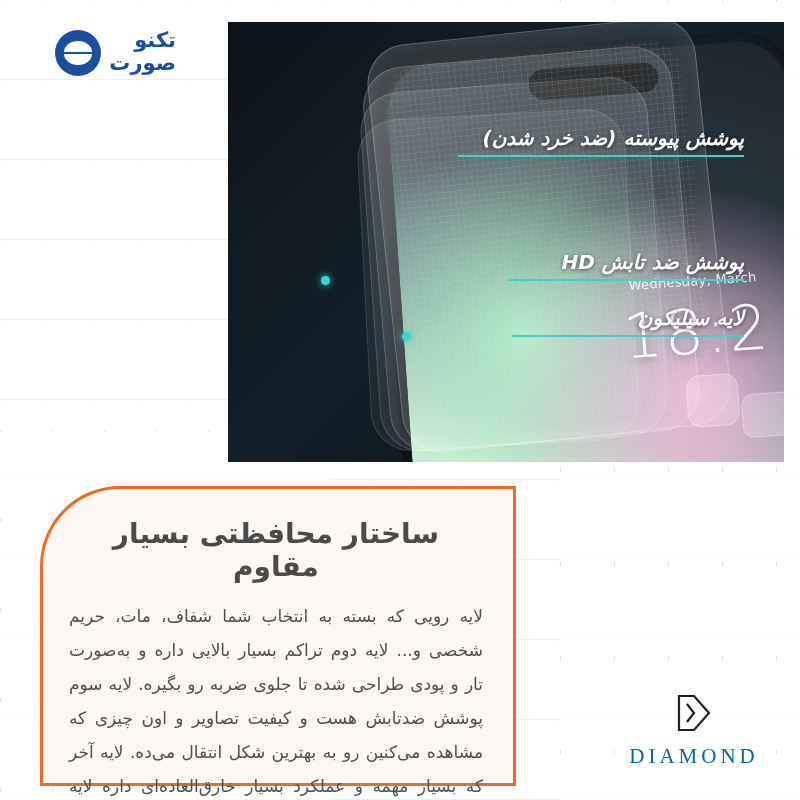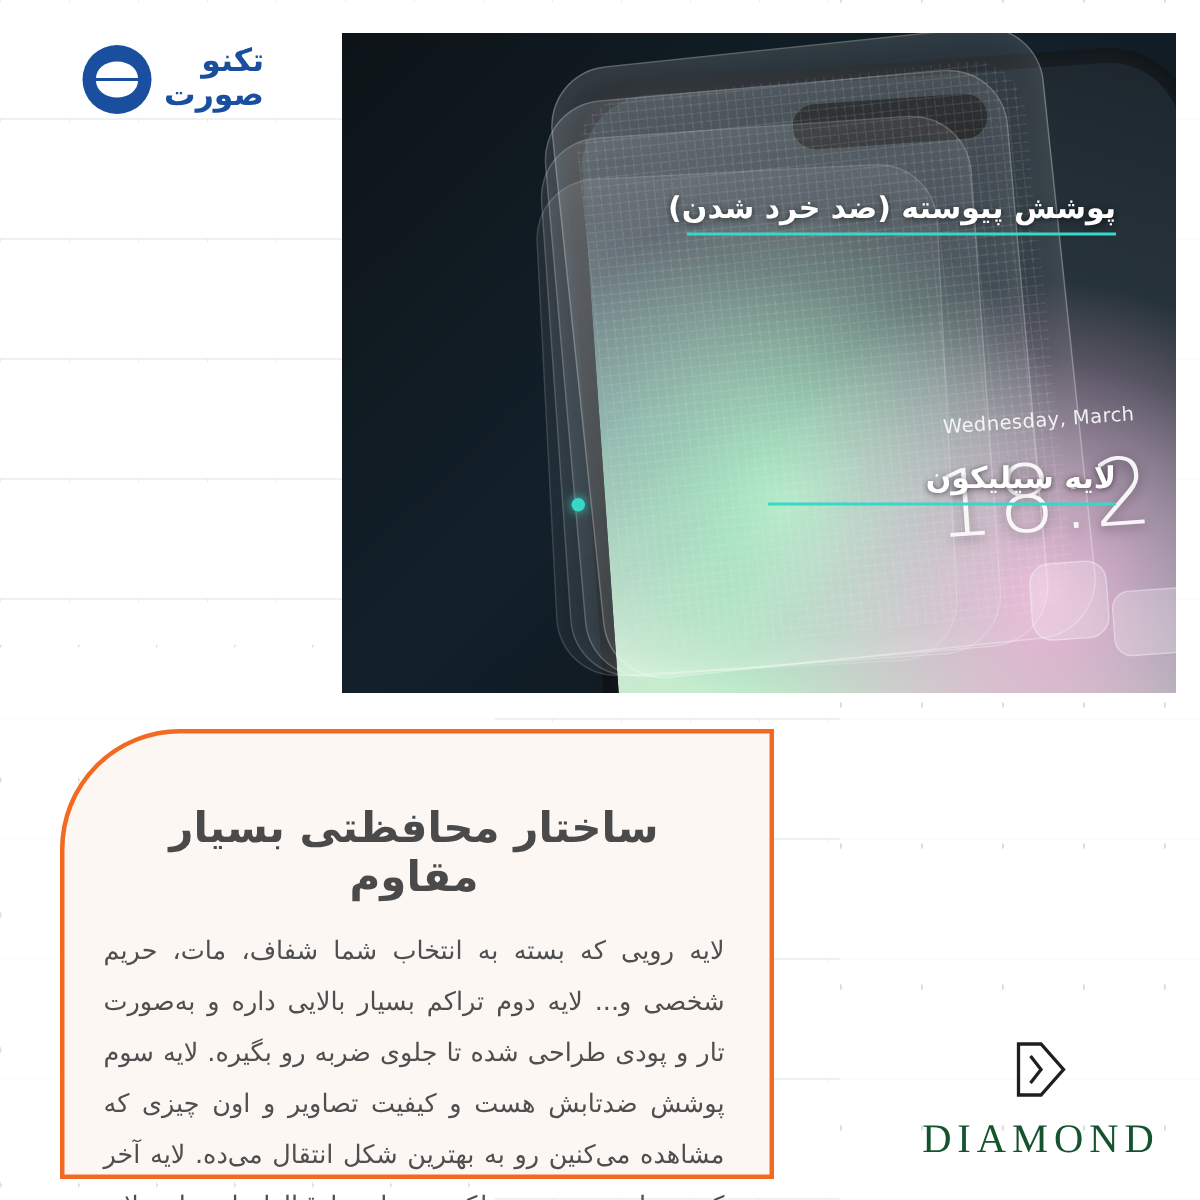--- a/index.html
+++ b/index.html
@@ -189,20 +189,21 @@
     position: absolute;
     right: 40px;
     text-align: right;
     color: #ffffff;
     font-size: 20px;
     font-weight: bold;
     direction: rtl;
     white-space: nowrap;
     padding-bottom: 7px;
     text-shadow: 0 1px 4px rgba(0,0,0,.6);
+    font-style: italic;
   }
   .callout::after {
     content: "";
     position: absolute;
     right: 0; bottom: 0;
     height: 2px;
     background: #38d8c8;
     width: 290px;
   }
   .callout .dot {
@@ -236,21 +237,21 @@
     z-index: 4;
     padding: 22px 30px 18px 26px;
     direction: rtl;
   }
   .card-title {
     color: #4a4a4a;
     font-size: 28px;
     font-weight: bold;
     text-align: center;
     letter-spacing: 1px;
-    margin: 24px 0 16px 0;
+    margin: 6px 0 16px 0;
   }
   .card-body {
     color: #4f4f4f;
     font-size: 17px;
     line-height: 2.0;
     text-align: justify;
     text-align-last: center;
     letter-spacing: .2px;
   }
 
@@ -263,24 +264,24 @@
     text-align: center;
     color: #2b2b2b;
   }
   .brand-mark {
     width: 46px; height: 46px;
     margin: 0 auto 8px auto;
     position: relative;
   }
   .brand-mark svg { display: block; }
   .brand-name {
-    font-size: 27px;
+    font-size: 21px;
     letter-spacing: 4px;
     font-family: "Liberation Serif", "DejaVu Serif", serif;
-    color: #14532d;
+    color: #0369a1;
   }
 </style>
 </head>
 <body>
 
 <div class="hex-bg"></div>
 <div class="hex-bg right-strong"></div>
 <div class="hex-bg bottom-left"></div>
 
 <div class="logo">
@@ -306,20 +307,24 @@
   <div class="glass g3"></div>
   <div class="glass g2"></div>
   <div class="glass g1"></div>
   <div class="glass-mesh"></div>
 
   <div class="callouts">
     <div class="callout c1">
       <span>پوشش پیوسته (ضد خرد شدن)</span>
       
     </div>
+    <div class="callout c3">
+      <span>پوشش ضد تابش HD</span>
+      <span class="dot"></span>
+    </div>
     <div class="callout c4">
       <span>لایه سیلیکون</span>
       <span class="dot"></span>
     </div>
   </div>
 </div>
 
 <div class="card">
   <div class="card-title">ساختار محافظتی بسیار مقاوم</div>
   <div class="card-body">لایه رویی که بسته به انتخاب شما شفاف، مات، حریم شخصی و... لایه دوم تراکم بسیار بالایی داره و به‌صورت تار و پودی طراحی شده تا جلوی ضربه رو بگیره. لایه سوم پوشش ضدتابش هست و کیفیت تصاویر و اون چیزی که مشاهده می‌کنین رو به بهترین شکل انتقال می‌ده. لایه آخر که بسیار مهمه و عملکرد بسیار خارق‌العاده‌ای داره لایه هیدروژلی منعطفه که ژلاتین تزریق شده در اون باعث می‌شه ضربه روی سطح پخش بشه و به‌صورت نقطه‌ای به تاج و ال‌سی‌دی آسیبی وارد نشه.</div>

